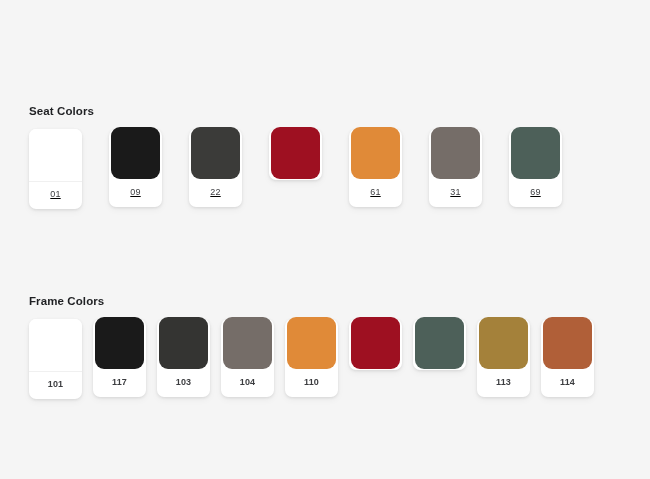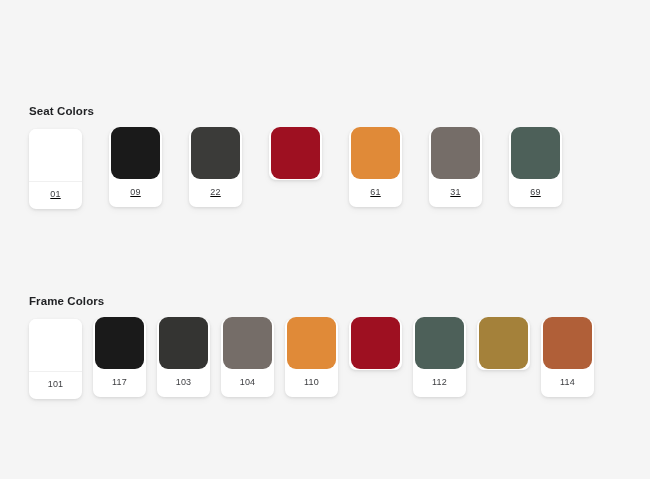--- a/index.html
+++ b/index.html
@@ -42,21 +42,21 @@
 
   .swatch-row {
     display: flex;
     flex-direction: row;
     align-items: flex-start;
     padding-left: 29px;
     padding-right: 20px;
   }
 
   .swatch-row-seat .swatch-card { margin-right: 27px; text-decoration: underline; }
-  .swatch-row-frame .swatch-card { margin-right: 11px; }
+  .swatch-row-frame .swatch-card { margin-right: 11px; font-weight: bold; }
 
   .swatch-card {
     width: 53px;
     background: #ffffff;
     border-radius: 7px;
     box-shadow: 0 1px 3px rgba(0,0,0,0.10), 0 3px 7px rgba(0,0,0,0.045);
     padding: 0;
     flex: 0 0 auto;
     overflow: visible;
     position: relative;
@@ -151,24 +151,24 @@
         </div>
         <div class="swatch-card">
           <div class="swatch-chip" style="background: rgb(224, 138, 56);"></div>
           <div class="swatch-label">110</div>
         </div>
         <div class="swatch-card">
           <div class="swatch-chip" style="background: rgb(158, 16, 33);"></div>
         </div>
         <div class="swatch-card">
           <div class="swatch-chip" style="background: rgb(77, 96, 89);"></div>
-          <div class="swatch-label">112</div>
         </div>
         <div class="swatch-card">
           <div class="swatch-chip" style="background: rgb(164, 129, 58);"></div>
+          <div class="swatch-label">113</div>
         </div>
         <div class="swatch-card">
           <div class="swatch-chip" style="background: rgb(176, 95, 56);"></div>
           <div class="swatch-label">114</div>
         </div>
       </div>
   </div>
 
 </div>
 

